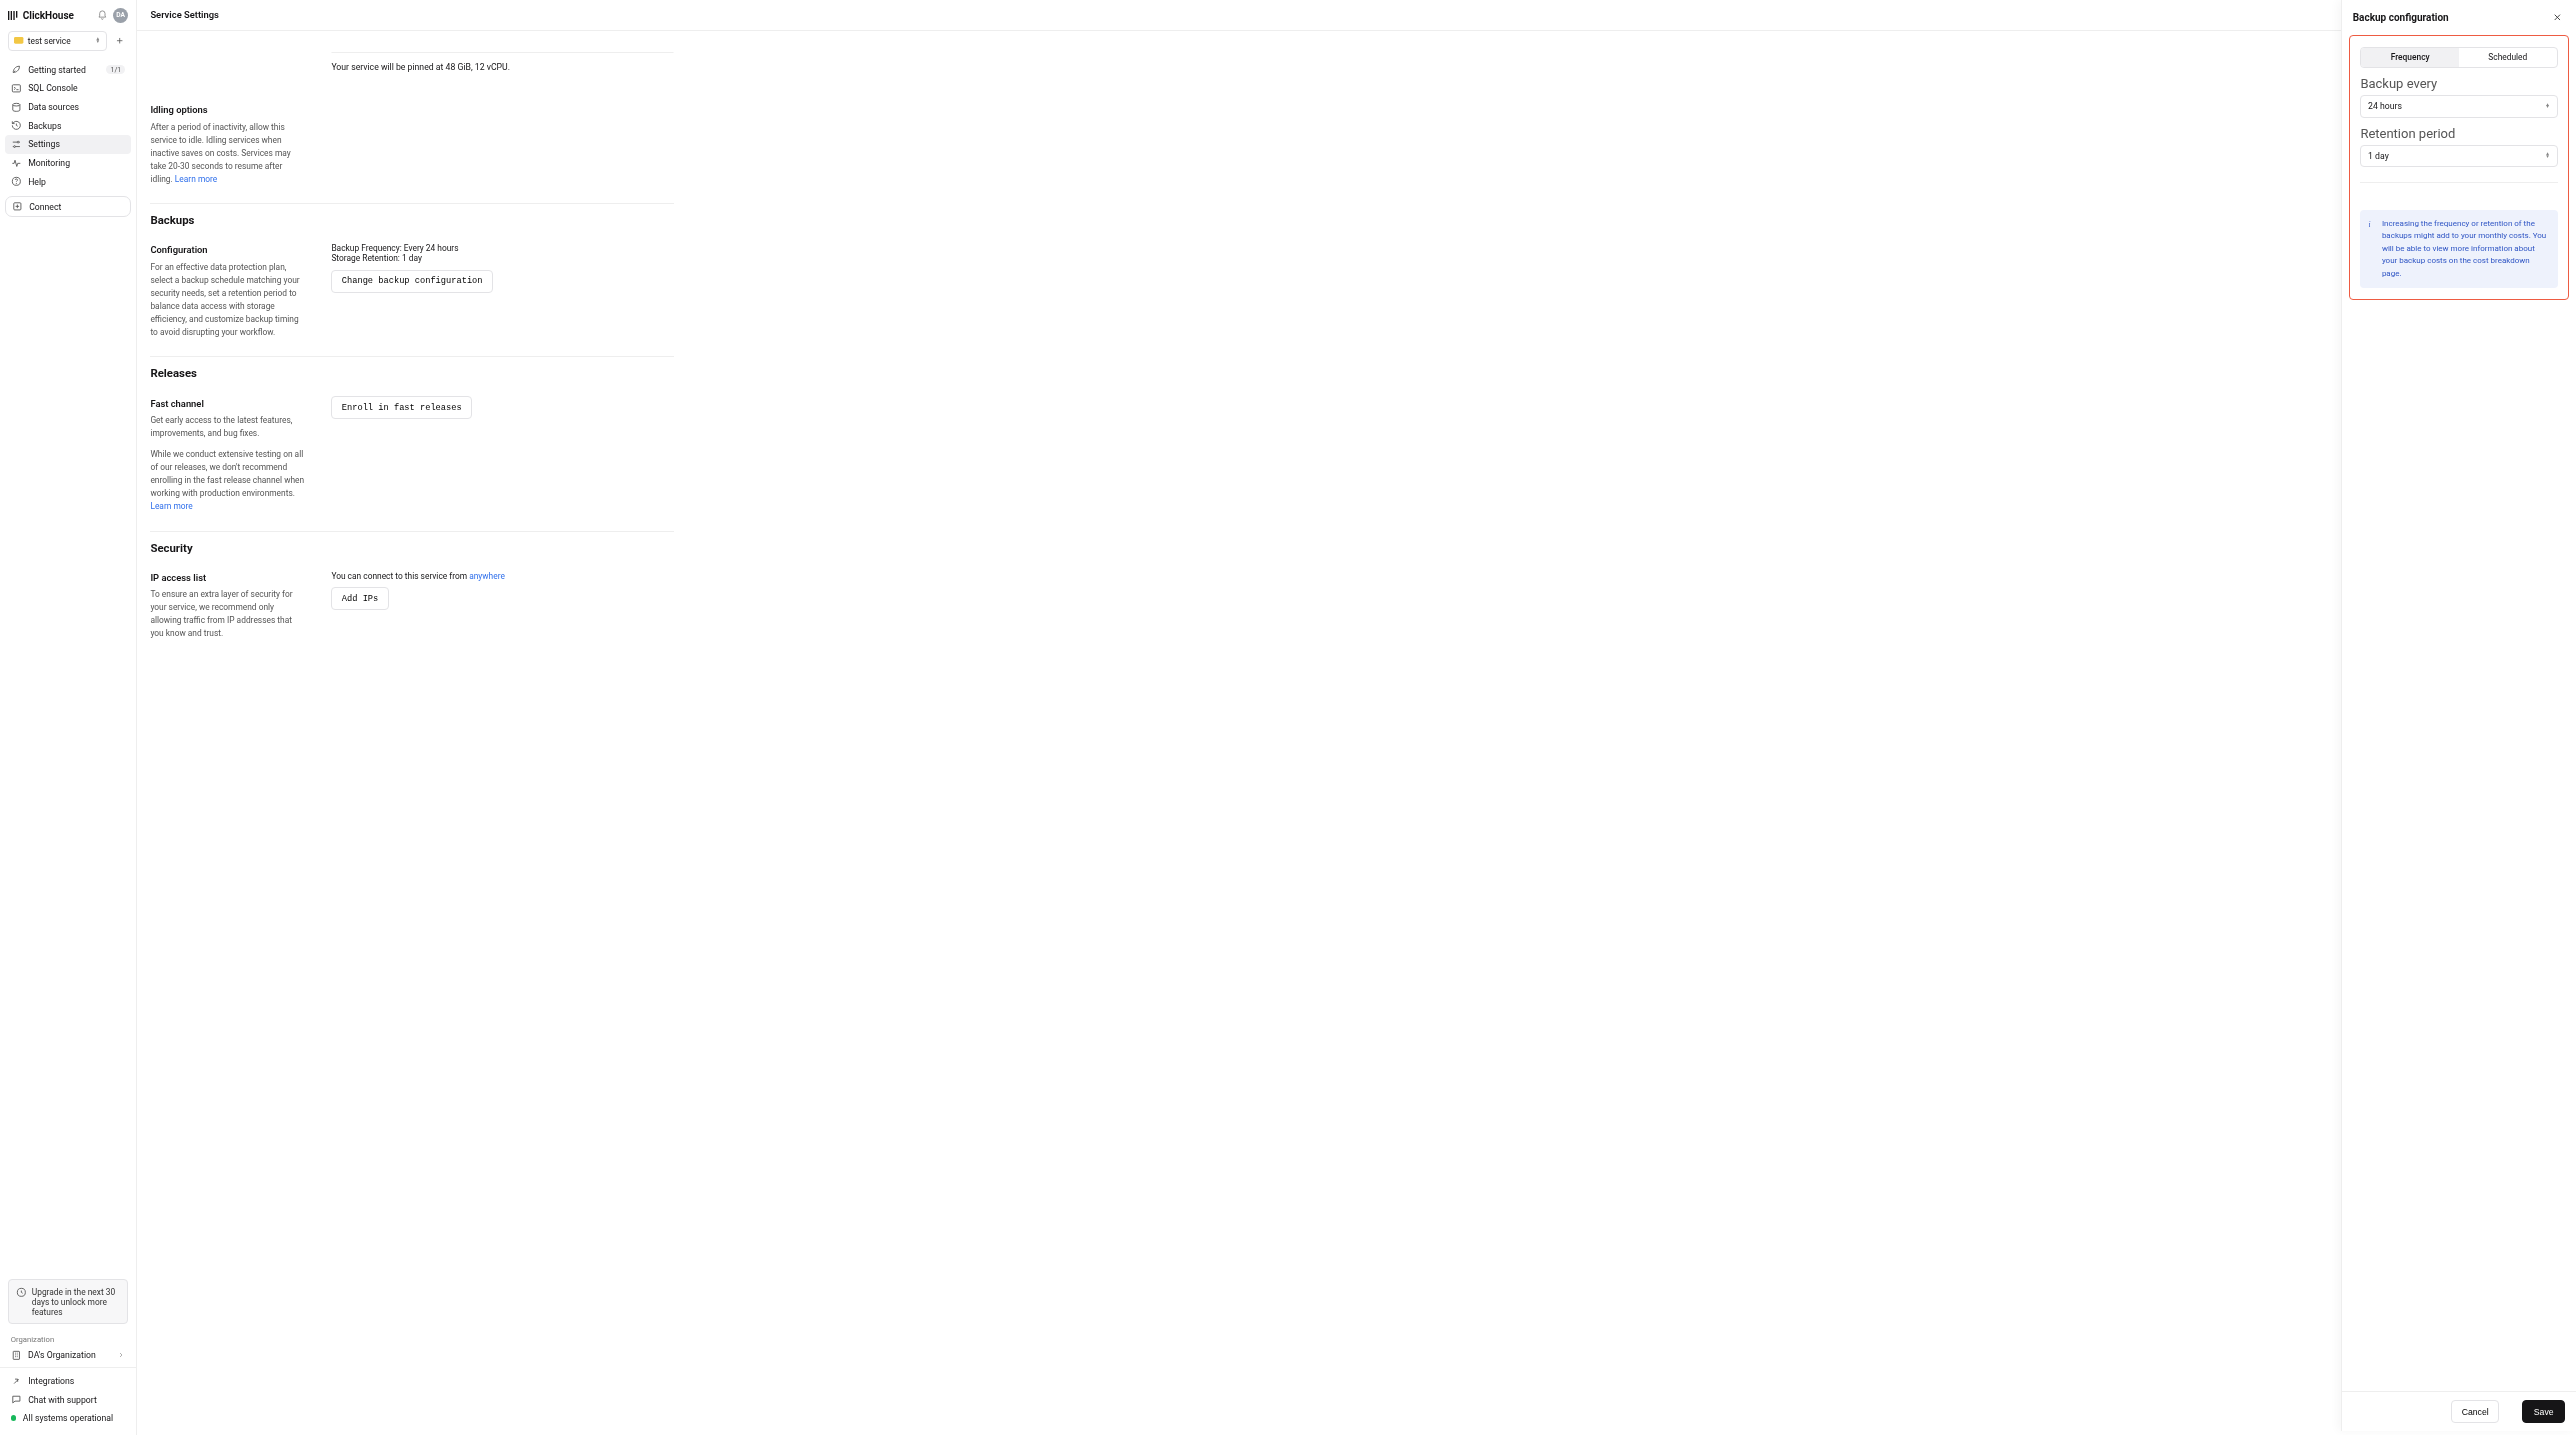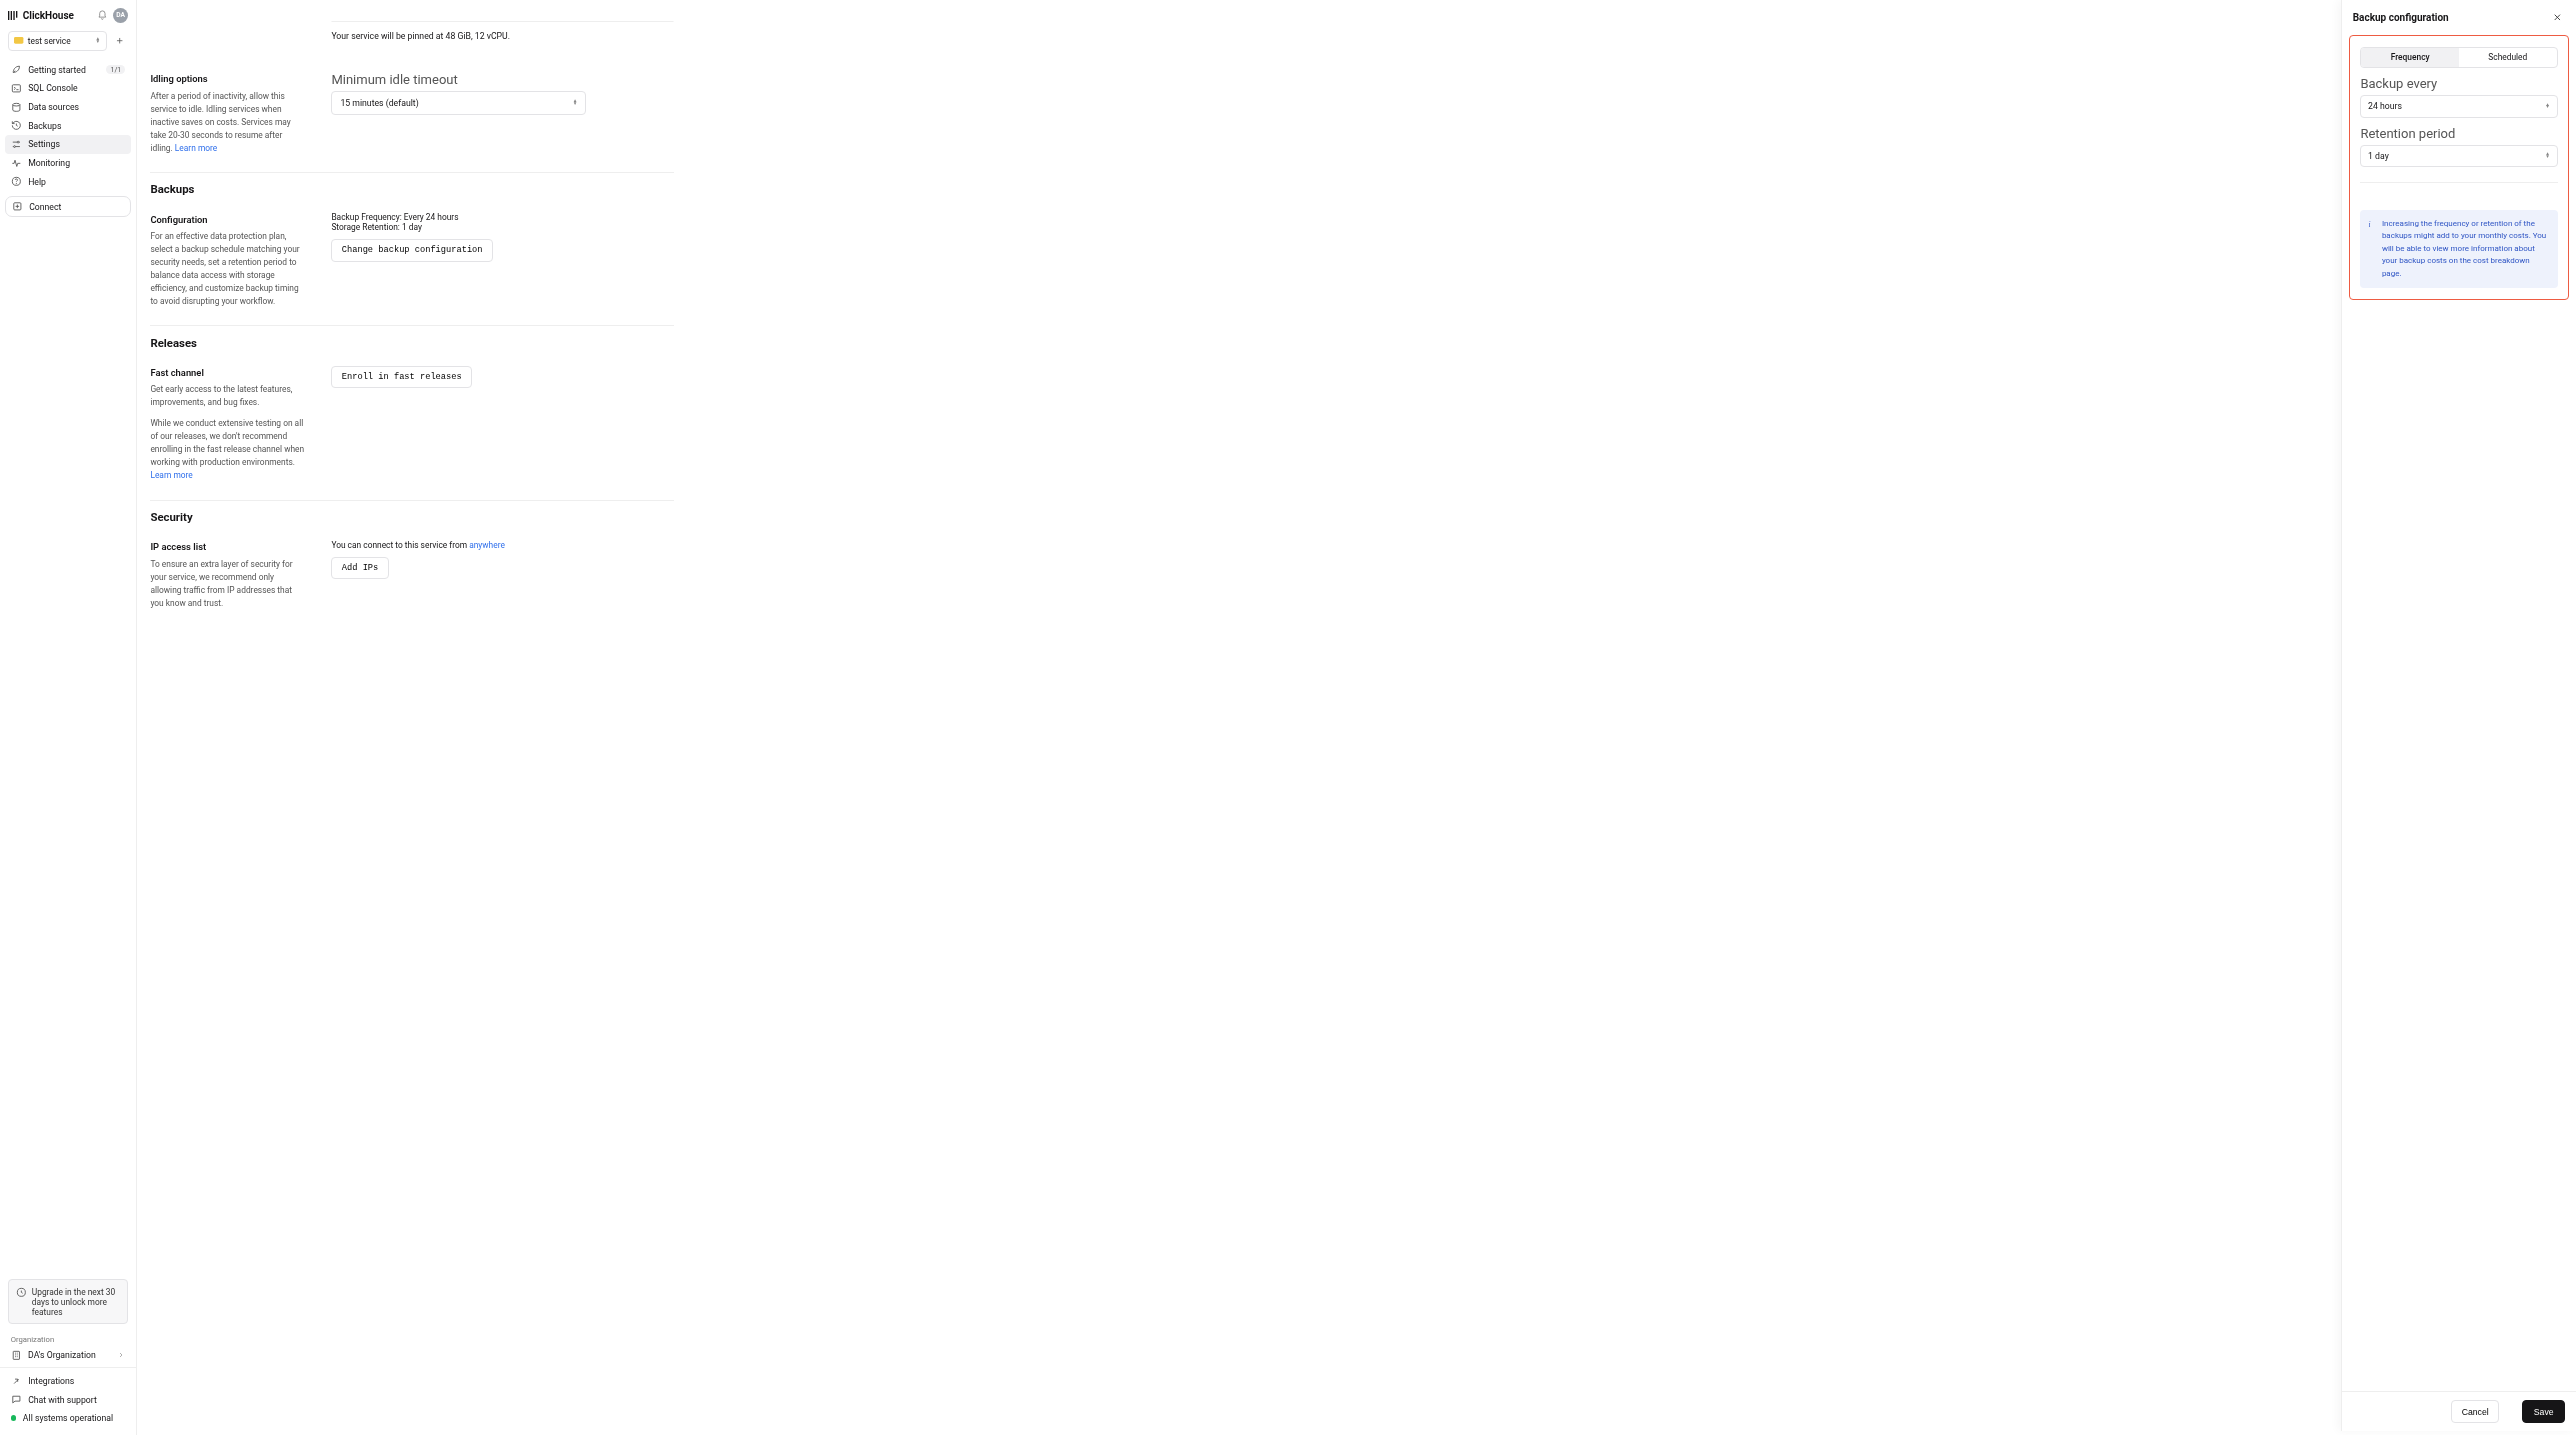--- a/index.html
+++ b/index.html
@@ -244,44 +244,35 @@
         <span>Chat with support</span>
       </div>
       <div class="nav-item">
         <span class="status-dot"></span>
         <span>All systems operational</span>
       </div>
     </div>
   </aside>
 
   <main class="main">
+    <div class="main-header">Service Settings</div>
     <div class="content">
       <div class="section">
         <div class="row2">
           <div></div>
           <div>
             <div style="border:0.7px solid transparent; border-top:0.7px solid #eee; margin-bottom:8px;"></div>
             <div class="right-lead">Your service will be pinned at 48 GiB, 12 vCPU.</div>
           </div>
         </div>
 
         <div class="row2">
           <div class="left">
             <h3>Idling options</h3>
             <p><span>After a period of inactivity, allow this service to idle. Idling services when inactive saves on costs. Services may take 20-30 seconds to resume after idling. </span><span class="link">Learn more</span></p>
-          </div>
-          <div>
-            <div class="field-label">Minimum idle timeout</div>
-            <div class="select-box">
-              <span>15 minutes (default)</span>
-              <span class="updown">
-                  <span>▲</span>
-                  <span>▼</span>
-                </span>
-            </div>
           </div>
         </div>
 
         <div class="hr"></div>
         <div class="h2">Backups</div>
 
         <div class="row2">
           <div class="left">
             <h3>Configuration</h3>
             <p>For an effective data protection plan, select a backup schedule matching your security needs, set a retention period to balance data access with storage efficiency, and customize backup timing to avoid disrupting your workflow.</p>

